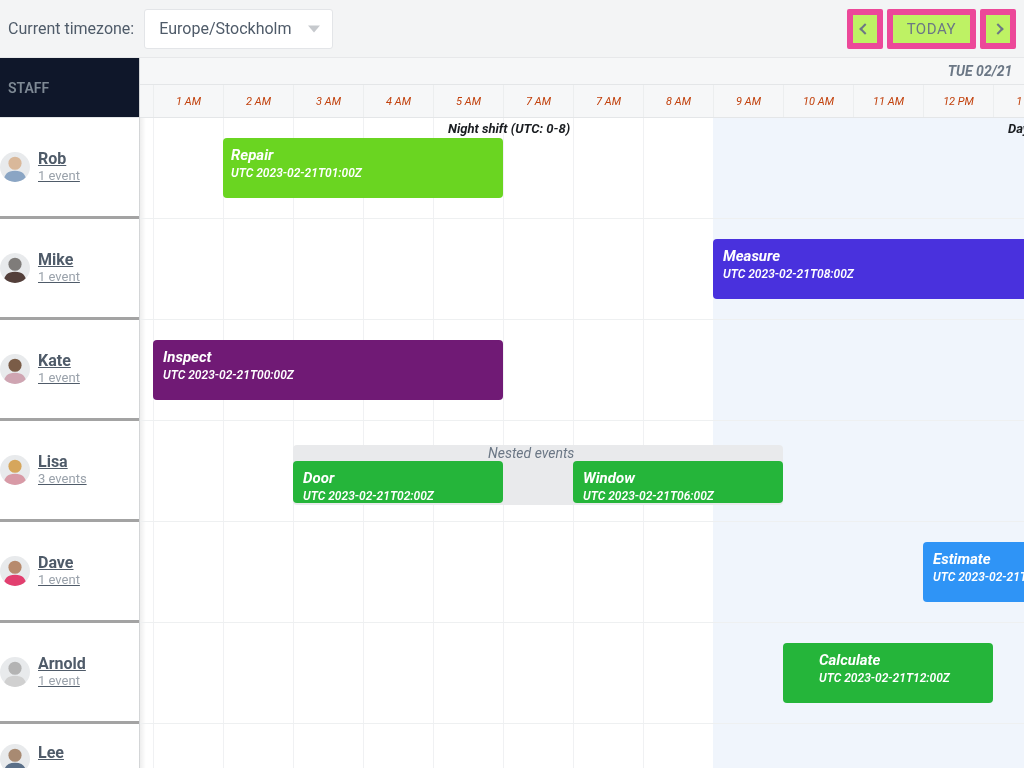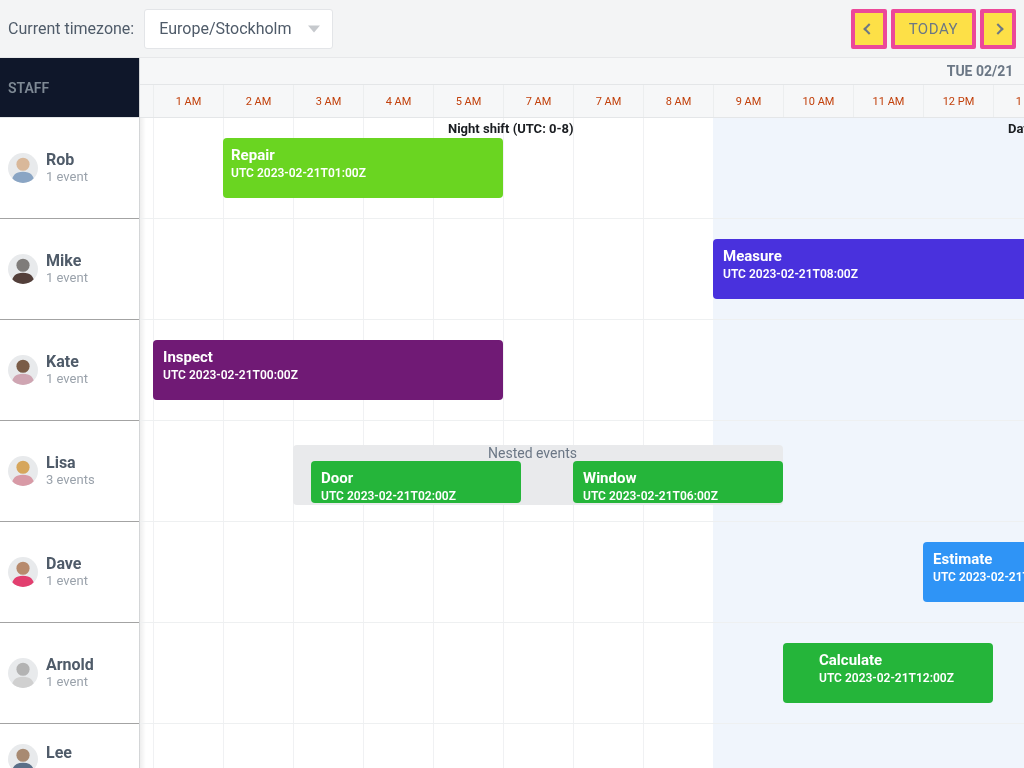--- a/index.html
+++ b/index.html
@@ -33,22 +33,22 @@
     position: absolute; right: 12px; top: 50%; transform: translateY(-50%);
     width: 0; height: 0;
     border-left: 6px solid transparent;
     border-right: 6px solid transparent;
     border-top: 7px solid #c6c9cd;
   }
   .topbar-spacer { flex: 1; }
   .nav-group { display: flex; gap: 4px; }
   .nav-btn {
     height: 40px;
-    background: #fde047;
-    border: 4px solid #ec4899;
+    background: #bef264;
+    border: 6px solid #ec4899;
     color: #6b7785;
     display: flex; align-items: center; justify-content: center;
     cursor: pointer;
     border-radius: 2px;
   }
   .nav-btn.arrow { width: 36px; }
   .nav-btn.today { padding: 0 14px; font-size: 15px; letter-spacing: .5px; }
   .nav-btn .chev {
     width: 8px; height: 8px;
     border-left: 2px solid #6b7785;
@@ -75,39 +75,40 @@
   .sidebar-header {
     height: 60px;
     display: flex; align-items: center;
     padding-left: 8px;
     font-size: 14px; font-weight: 600; color: #7e8994;
     border-bottom: 1px solid #e4e6e8;
     background:#0f172a;
   }
   .staff-row {
     height: 101px;
-    border-bottom: 1px solid #a3a3a3;
+    border-bottom: 3px solid #a3a3a3;
     display: flex; align-items: center;
-    padding-left: 8px;
+    text-decoration: underline;
   }
   .avatar {
     width: 30px; height: 30px; border-radius: 50%;
     margin-right: 8px;
     flex: 0 0 30px;
     overflow:hidden;
   }
   .avatar svg { width:100%; height:100%; display:block; }
   .staff-name { font-size: 16px; font-weight: 700; color: #4f5b69; line-height: 1.15; }
   .staff-sub  { font-size: 13px; color: #9aa2ab; line-height: 1.15; }
   .staff-row:last-child { height: 60px; align-items: flex-start; padding-top: 20px;}
 
   .timeline {
     flex: 1;
     position: relative;
     overflow: hidden;
+    font-style: italic;
   }
   .timeline-inner {
     position: absolute; left: 0; top: 0;
     width: 1680px;
   }
   .date-header {
     height: 27px;
     border-bottom: 1px solid #e4e6e8;
     background: #f6f7f8;
     line-height: 27px;
@@ -356,21 +357,21 @@
             <div class="sub">UTC 2023-02-21T01:00Z</div>
           </div>
           <div class="event c-indigo" style="top: 121px; height: 60px; left: 573px; width: 490px;">
             <div class="title">Measure</div>
             <div class="sub">UTC 2023-02-21T08:00Z</div>
           </div>
           <div class="event c-pink" style="top: 222px; height: 60px; left: 13px; width: 350px;">
             <div class="title">Inspect</div>
             <div class="sub">UTC 2023-02-21T00:00Z</div>
           </div>
-          <div class="event c-green" style="top: 343px; height: 42px; left: 153px; width: 210px; margin-left: 18px;">
+          <div class="event c-green" style="top: 343px; height: 42px; left: 153px; width: 210px;">
             <div class="title">Door</div>
             <div class="sub">UTC 2023-02-21T02:00Z</div>
           </div>
           <div class="event c-green" style="top: 343px; height: 42px; left: 433px; width: 210px;">
             <div class="title">Window</div>
             <div class="sub">UTC 2023-02-21T06:00Z</div>
           </div>
           <div class="event c-blue" style="top: 424px; height: 60px; left: 783px; width: 280px;">
             <div class="title">Estimate</div>
             <div class="sub">UTC 2023-02-21T11:00Z</div>

